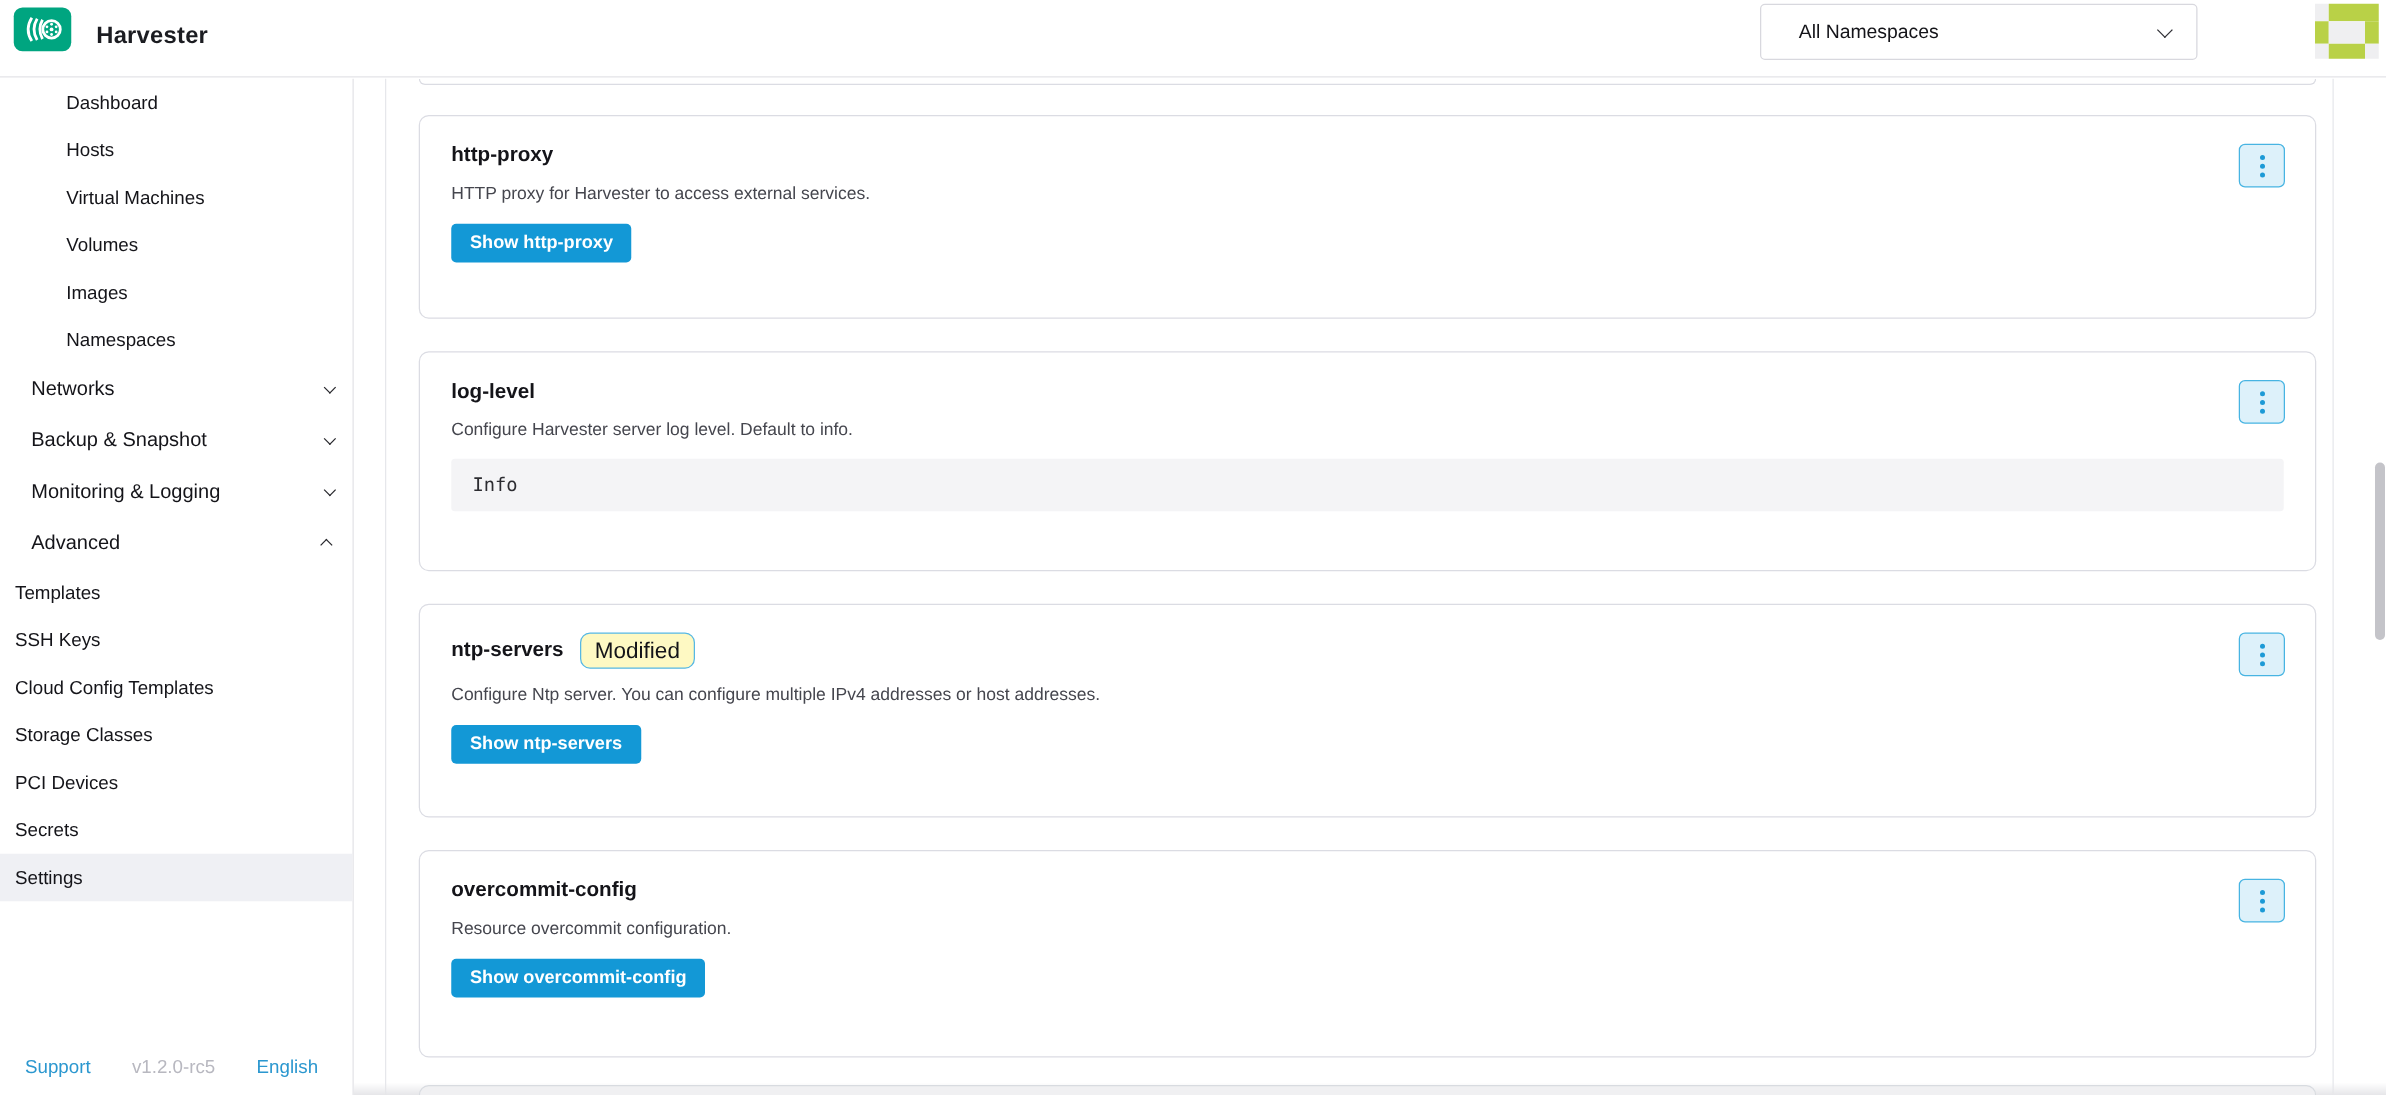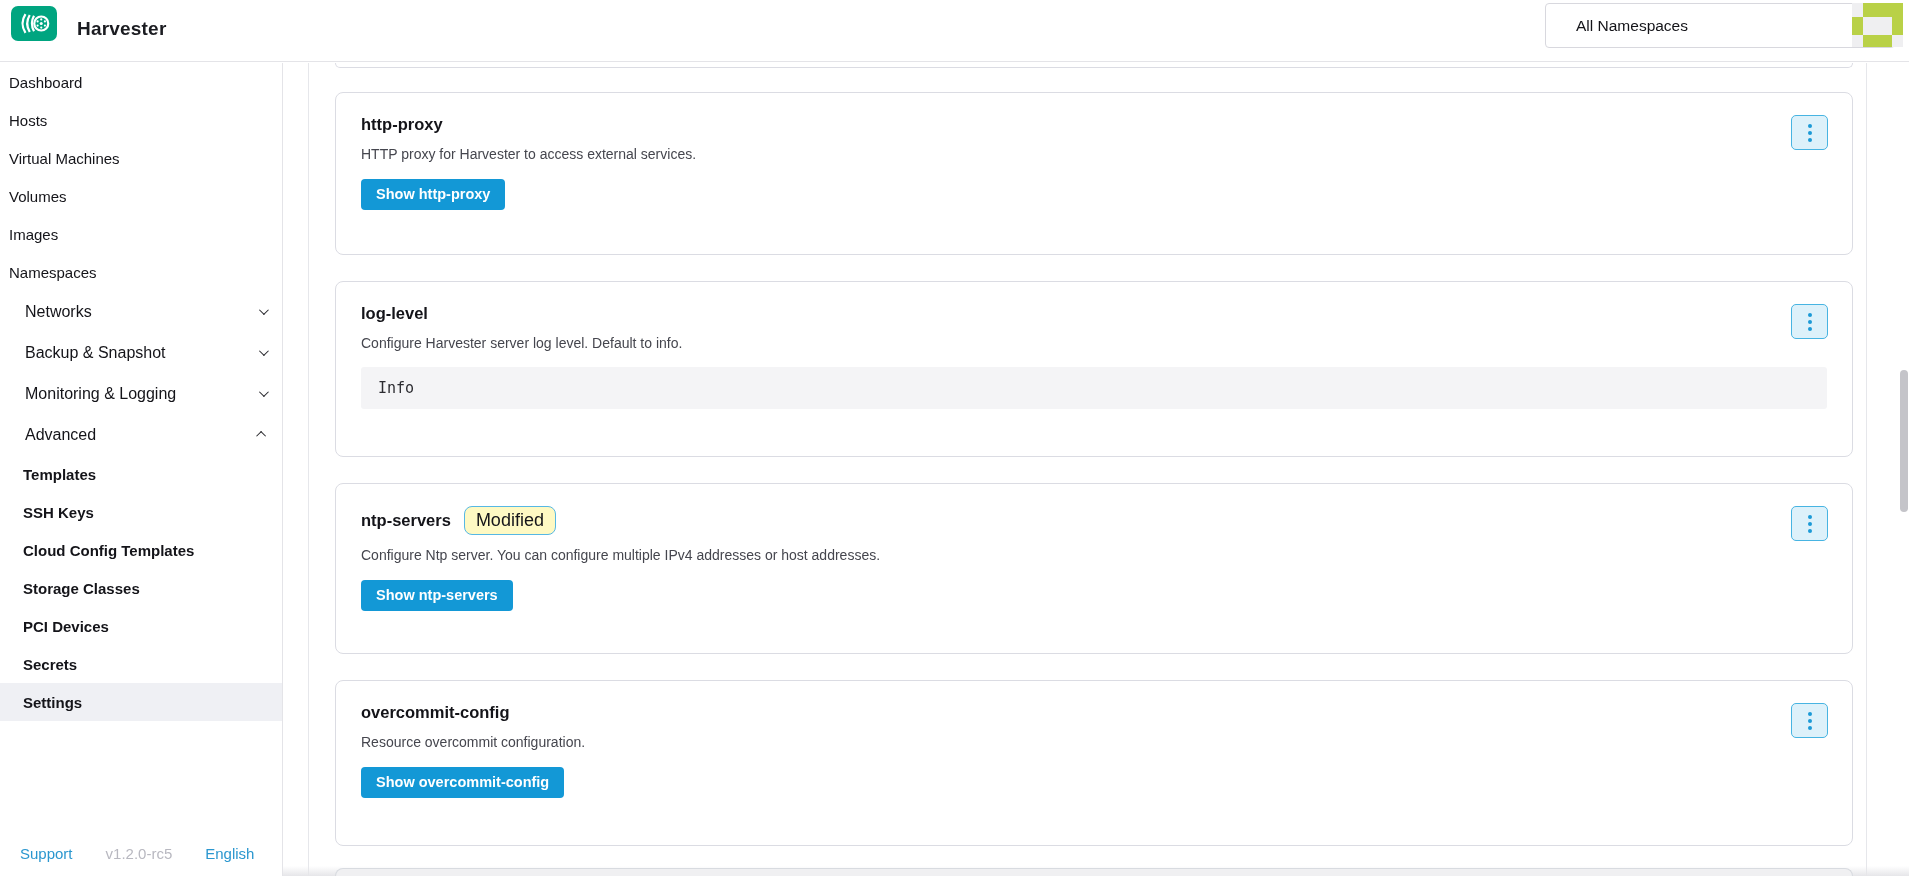--- a/index.html
+++ b/index.html
@@ -8,41 +8,41 @@
   .app { position:absolute; inset:0; width:1909px; height:876px; background:#fff; }
 
   
   .header { position:absolute; left:0; top:0; width:1909px; height:62px;
             background:#fff; border-bottom:1px solid #e4e4e8; z-index:30; }
   .logo-box { position:absolute; left:11px; top:6px; width:46px; height:35px;
               background:#00a580; border-radius:7px; display:flex; align-items:center;
               justify-content:center; cursor:pointer; }
   .app-title { position:absolute; left:77px; top:0; height:62px; line-height:58px;
                font-size:19px; font-weight:600; color:#1b1c21; letter-spacing:.2px; }
-  .ns-dropdown { position:absolute; left:1545px; top:3px; width:350px; height:45px;
+  .ns-dropdown { position:absolute; left:1408px; top:3px; width:350px; height:45px;
                  border:1px solid #d8d8de; border-radius:4px; background:#fff;
                  display:flex; align-items:center; padding:0 22px 0 30px; cursor:pointer; }
   .ns-dropdown .val { font-size:15.5px; color:#141419; flex:1; }
   .chev { display:inline-block; width:9px; height:9px;
           border-right:1.8px solid #2d2d33; border-bottom:1.8px solid #2d2d33; }
   .chev.down { transform:rotate(45deg) translateY(-2px); }
   .chev.up   { transform:rotate(-135deg) translateY(-2px); }
   .avatar { position:absolute; left:1852px; top:3px; width:51px; height:44px;
             display:grid; cursor:pointer;
             grid-template-columns:11px 29px 11px; grid-template-rows:14px 18px 12px; }
   .avatar i { display:block; }
 
   
   .sidebar { position:absolute; left:0; top:63px; width:283px; height:813px;
              background:#fff; border-right:1px solid #e4e4e8; z-index:20; }
   .nav-item { position:relative; display:flex; align-items:center; padding-left:9px;
               font-size:15px; color:#141419; cursor:pointer; }
-  .nav-item.top   { height:38px; }
+  .nav-item.top   { height:38px;margin-left:44px; }
   .nav-item.group { height:41px; font-size:16px;margin-left:16px; }
-  .nav-item.sub   { height:38px; padding-left:23px;font-weight:bold; }
+  .nav-item.sub   { height:38px; padding-left:12px; }
   .nav-item.active { background:#eff0f4; }
   .nav-item .chev { position:absolute; right:16px; width:7px; height:7px;
                     border-right:1.6px solid #26262b; border-bottom:1.6px solid #26262b; }
   .side-footer { position:absolute; left:20px; bottom:14px; display:flex;
                  align-items:center; gap:33px; font-size:15px; white-space:nowrap; }
   .side-footer .lnk { color:#2b97cf; cursor:pointer; }
   .side-footer .ver { color:#b8b8c0; }
 
   
   .vline { position:absolute; top:63px; bottom:0; width:1px; background:#e6e7eb; }

